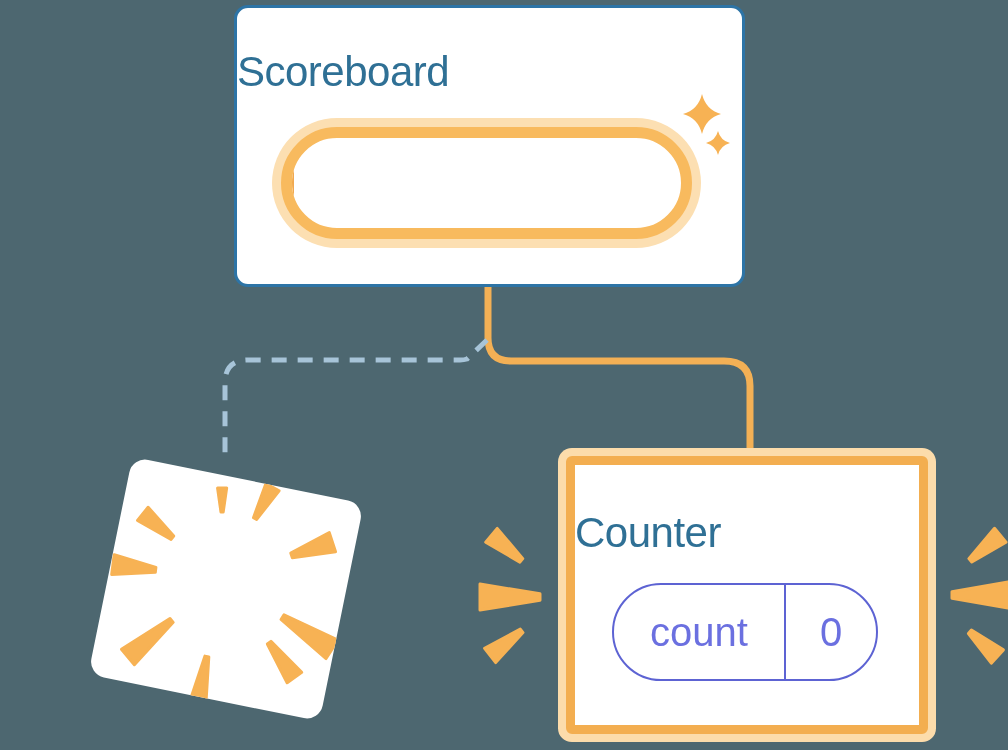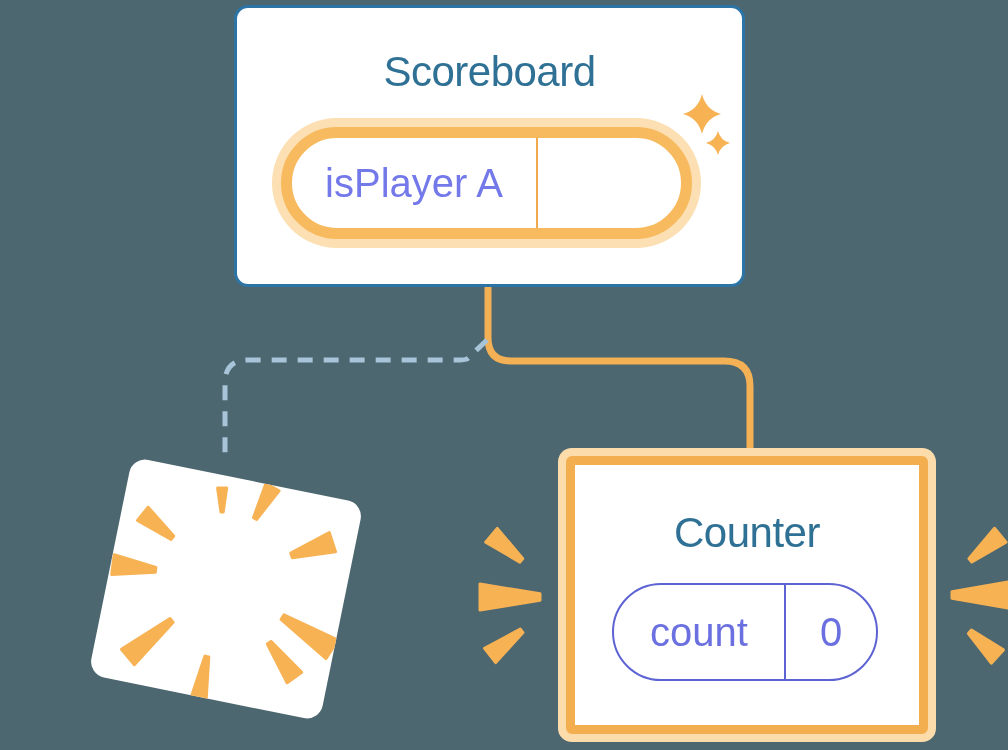--- a/index.html
+++ b/index.html
@@ -12,21 +12,21 @@
   .overlay{position:absolute;left:0;top:0;z-index:0;pointer-events:none;}
 
   
   .card{position:absolute;background:#ffffff;box-sizing:border-box;z-index:2;}
 
   .scoreboard-card{
     left:234px;top:5px;width:511px;height:282px;
     border:3px solid #2d74a6;border-radius:14px;
   }
   .card-title{
-    position:absolute;left:0;right:0;text-align:center;
+    position:absolute;left:0;right:0;
     font-size:42px;line-height:42px;letter-spacing:-0.5px;
     color:#2f7095;font-weight:500;
   }
   .scoreboard-card .card-title{top:43px;}
 
   .state-pill{
     position:absolute;display:flex;align-items:stretch;
     box-sizing:border-box;background:#ffffff;overflow:hidden;
   }
   .scoreboard-pill{
@@ -83,23 +83,20 @@
     <g id="rays-right">
         <polygon points="952,598.3 1008,608 1008,582 952,591.8" fill="#f7b254" stroke="#f7b254" stroke-width="3" stroke-linejoin="round"></polygon>
         <polygon points="971.8,562 1006,542.1 994.5,528.3 968.9,558.6" fill="#f7b254" stroke="#f7b254" stroke-width="3" stroke-linejoin="round"></polygon>
         <polygon points="968.4,633.5 991.3,663.2 1003.4,649.9 971.4,630.1" fill="#f7b254" stroke="#f7b254" stroke-width="3" stroke-linejoin="round"></polygon>
       </g>
   </svg>
 
   <div class="card scoreboard-card">
     <div class="card-title">Scoreboard</div>
     <div class="state-pill scoreboard-pill">
-      <div class="pill-cell cell-name">
-        <span class="state-name">isPlayer A</span>
-      </div>
       <div class="pill-divider"></div>
     </div>
     <svg class="sparkles" width="64" height="74" viewBox="0 0 64 74">
       <path d="M22 3 Q26 19 41 23 Q26 27 22 43 Q18 27 3 23 Q18 19 22 3 Z" fill="#f7b254"></path>
       <path d="M38 40 Q40.5 49.5 50 52 Q40.5 54.5 38 64 Q35.5 54.5 26 52 Q35.5 49.5 38 40 Z" fill="#f7b254"></path>
     </svg>
   </div>
 
   <div class="card poof-card">
     <svg width="236" height="222" viewBox="0 0 236 222">

